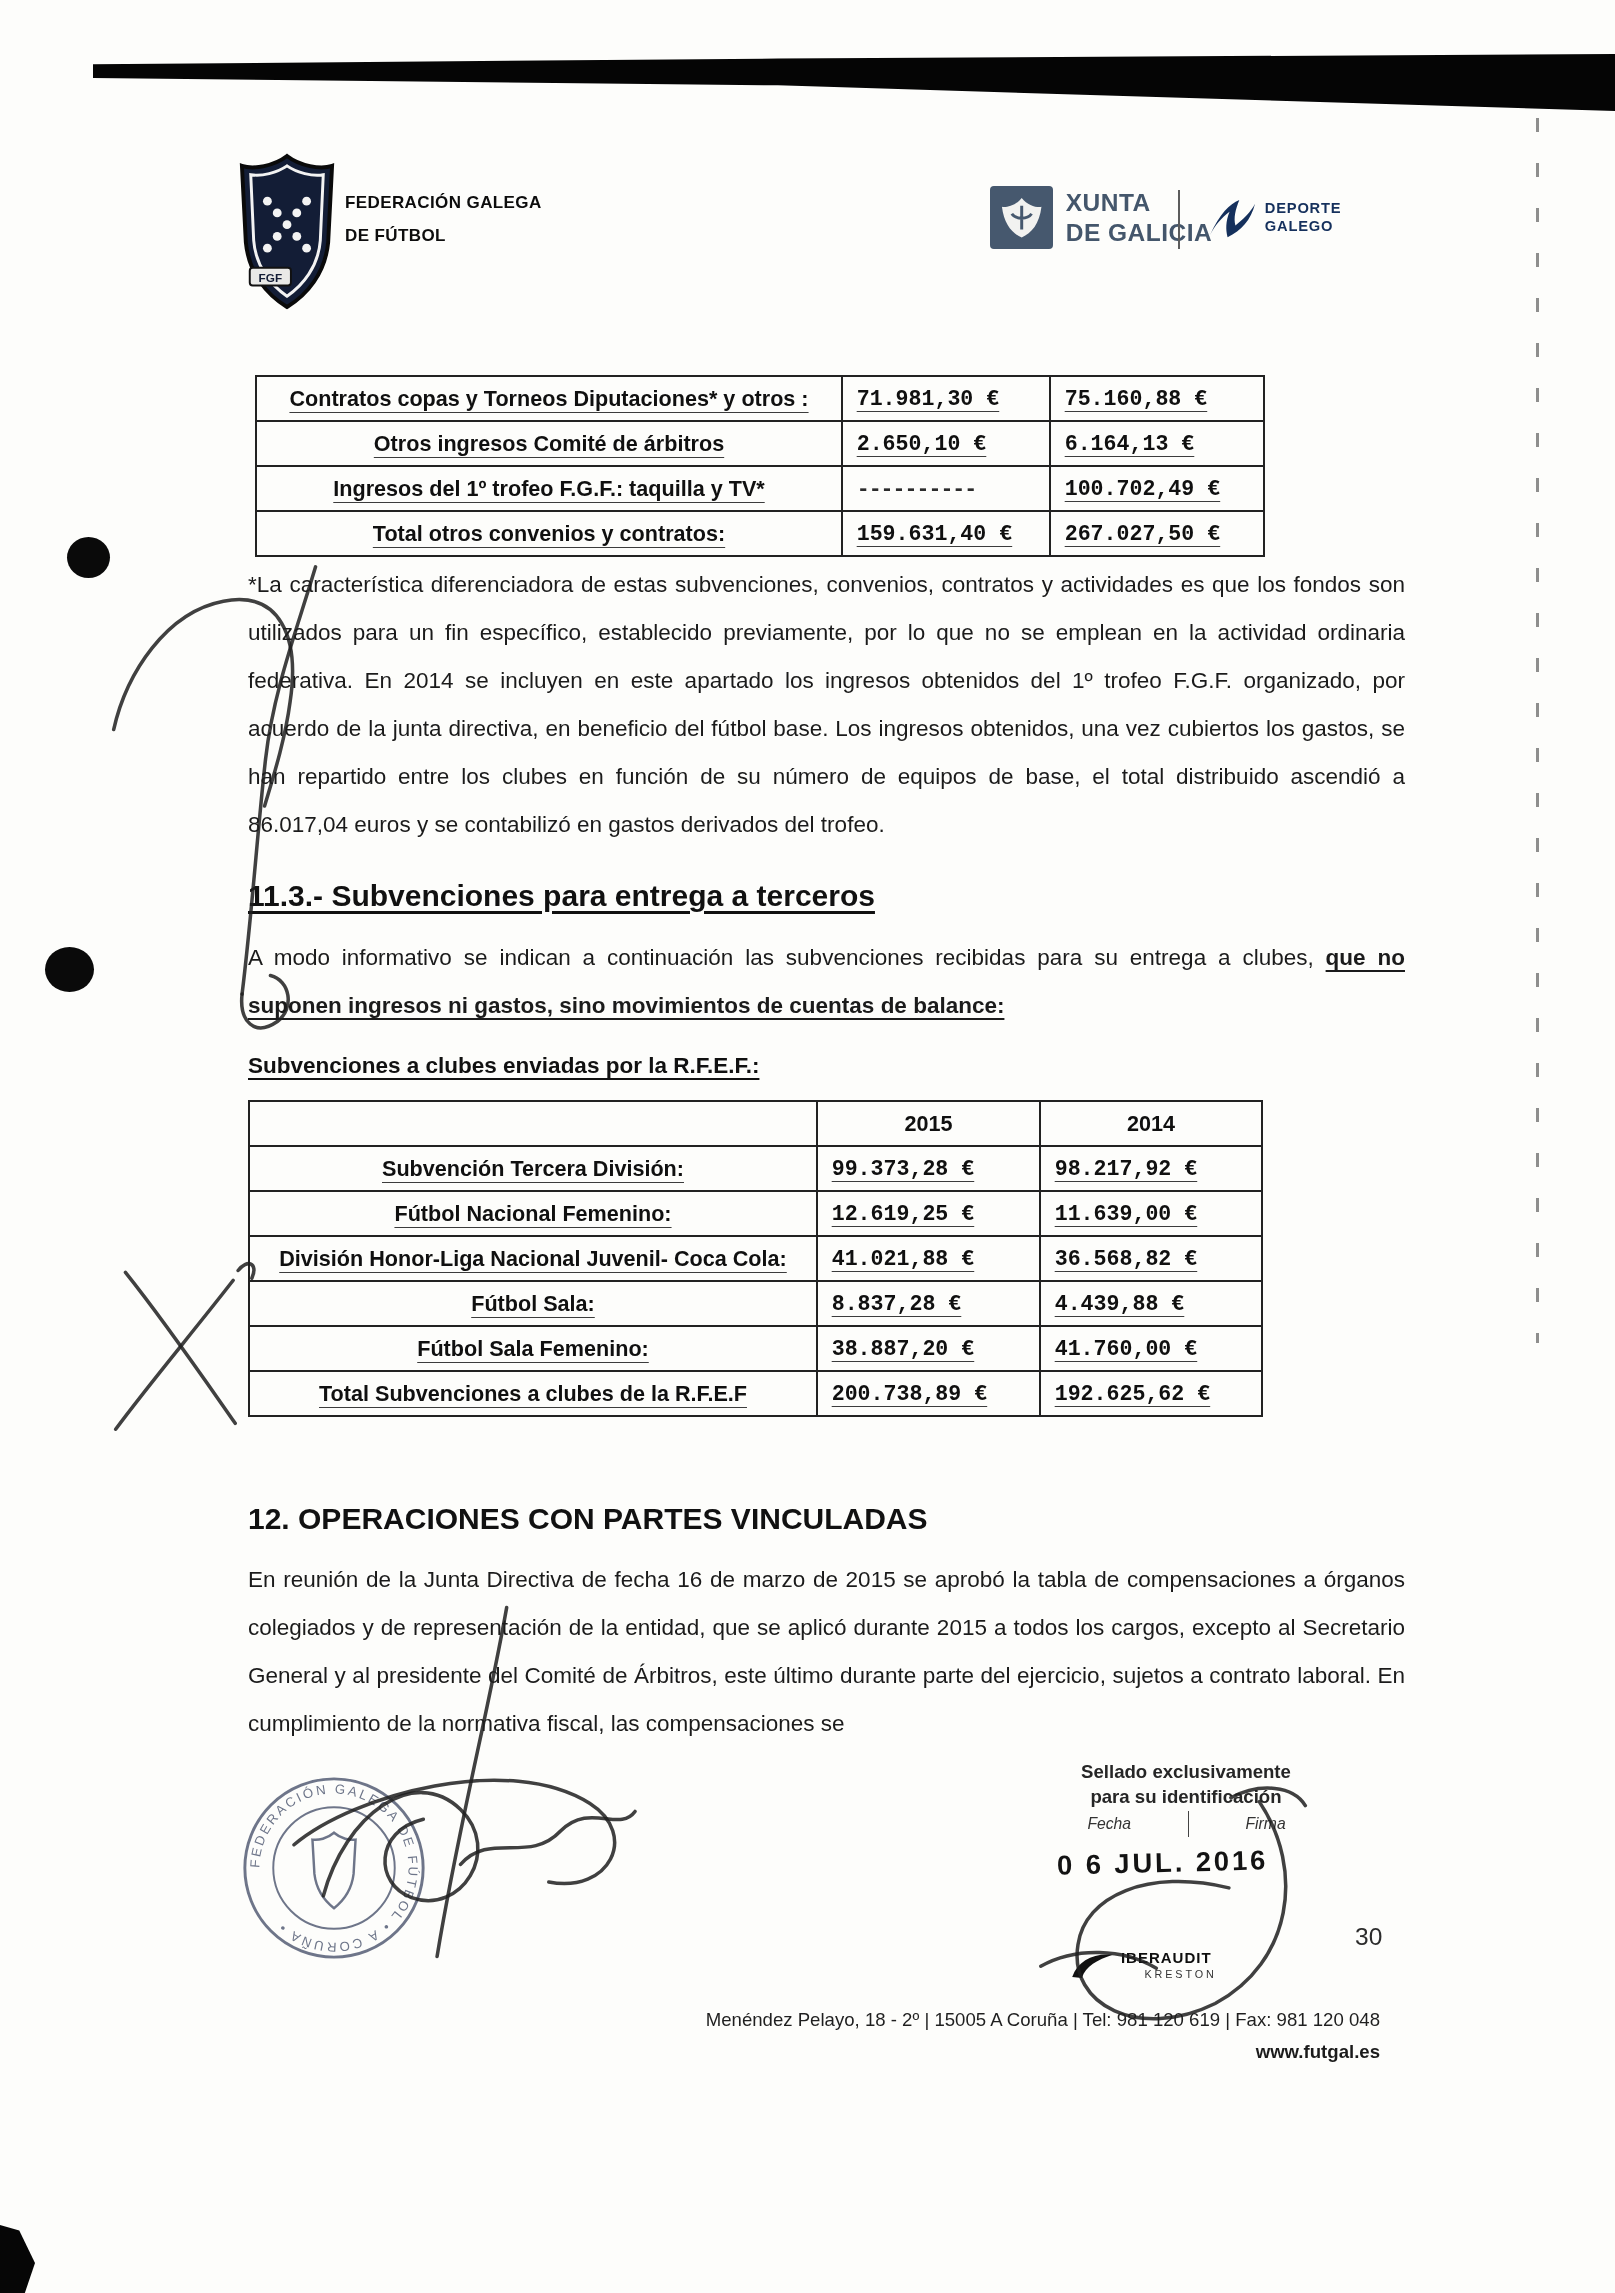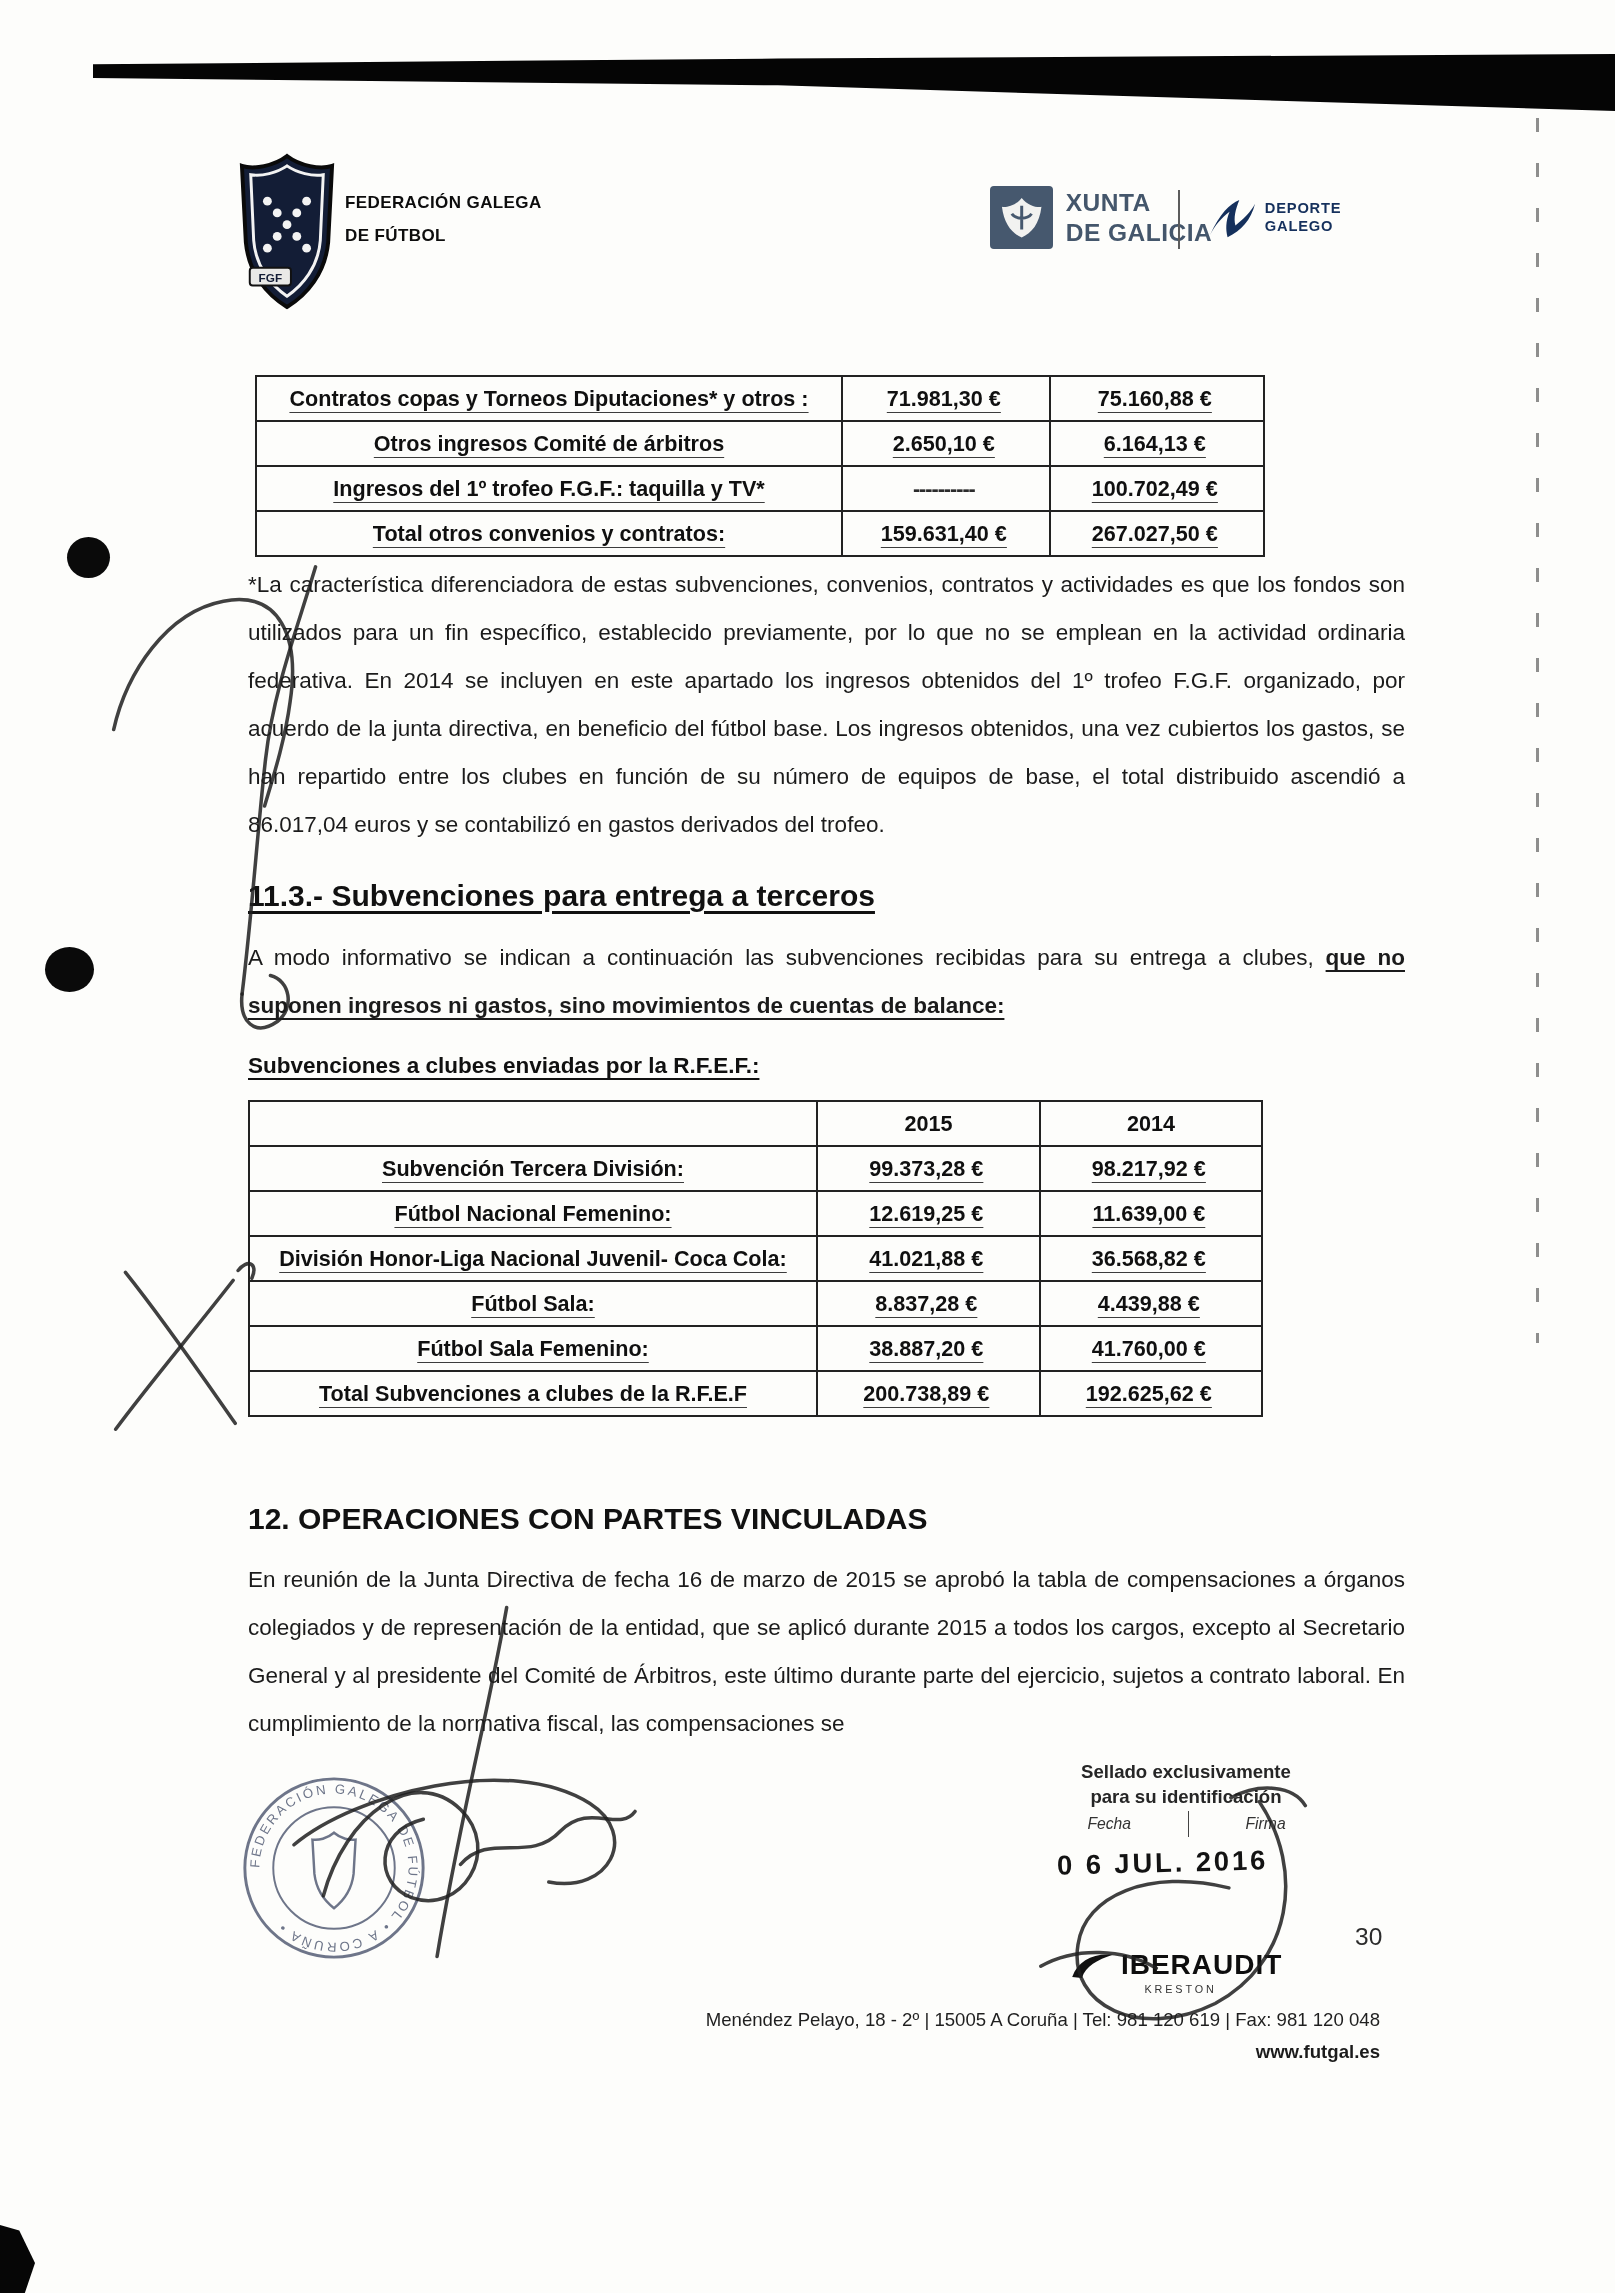--- a/index.html
+++ b/index.html
@@ -27,21 +27,21 @@
   .xunta-text{margin-left:12.7px;font-size:24.5px;line-height:30px;font-weight:700;color:#44566b;letter-spacing:0.5px;}
   .header-sep{position:absolute;left:1178px;top:190px;width:2px;height:59px;background:#5c5c5c;}
   .deporte{position:absolute;left:1206px;top:196px;display:flex;align-items:center;}
   .deporte-icon{width:51px;height:43px;flex:0 0 auto;}
   .deporte-text{margin-left:7.8px;font-size:14.7px;line-height:17.6px;font-weight:800;color:#15305c;letter-spacing:0.8px;}
   
   table.doc{border-collapse:collapse;position:absolute;table-layout:fixed;}
   table.doc td,table.doc th{border:2px solid #222;font-size:21.6px;font-weight:700;color:#101010;padding:0 13.7px;overflow:hidden;white-space:nowrap;}
   table.doc .lbl{text-align:center;}
   table.doc .lbl span,table.doc .val span{text-decoration:underline;text-decoration-thickness:1px;text-underline-offset:5.9px;text-decoration-color:#3c3c3c;}
-  table.doc .val{text-align:center;padding-right:18px;}
+  table.doc .val{text-align:left;padding-right:18px;font-family:Liberation Mono, monospace;}
   table.doc .val.novl span{text-decoration:none;letter-spacing:-1px;color:#2b2b2b;}
   .tbl1{left:255px;top:375px;width:1008px;}
   .tbl1 td{height:43px;}
   .tbl1 col.c1{width:586px}.tbl1 col.c2{width:208px}.tbl1 col.c3{width:214px}
   .tbl2{left:248px;top:1100px;width:1013px;}
   .tbl2 td,.tbl2 th{height:43px;margin-top:17px;}
   .tbl2 th{text-align:center;font-size:21.6px;}
   .tbl2 col.c1{width:568px}.tbl2 col.c2{width:223px}.tbl2 col.c3{width:222px}
   
   .para{position:absolute;left:248px;width:1157px;font-size:22.5px;line-height:48px;text-align:justify;color:#1b1b1b;}
@@ -55,21 +55,21 @@
   .para-12{top:1556px;}
   
   .sealed{position:absolute;left:1034px;top:1760px;width:304px;text-align:center;font-size:18.6px;line-height:24.5px;color:#262626;font-weight:600;}
   .fecha-firma{position:absolute;left:1059px;top:1811px;width:255px;display:flex;justify-content:space-around;align-items:center;font-size:15.7px;font-style:italic;color:#333;}
   .ff-divider{width:1px;height:25.5px;background:#444;}
   .date-stamp{position:absolute;left:1057px;top:1847px;font-size:27.4px;font-weight:800;letter-spacing:2.9px;color:#131313;transform:rotate(-1.5deg);}
   .page-number{position:absolute;left:1355px;top:1923px;font-size:24.5px;color:#2c2c2c;}
   .auditor{position:absolute;left:1070px;top:1949px;display:flex;align-items:flex-start;}
   .auditor-swoosh{width:45px;height:29px;margin-top:2px;}
   .auditor-texts{margin-left:5.9px;}
-  .auditor-name{font-size:28px;font-weight:800;letter-spacing:1px;color:#0e0e0e;}
+  .auditor-name{font-size:15px;font-weight:800;letter-spacing:1px;color:#0e0e0e;}
   .auditor-net{font-size:10.8px;letter-spacing:2.9px;color:#333;margin-top:2px;margin-left:23.5px;}
   .round-stamp{position:absolute;left:238px;top:1772px;width:192px;height:192px;opacity:.78;}
   .footer-address{position:absolute;left:510px;top:2009px;width:870px;text-align:right;font-size:18.6px;color:#1f1f1f;}
   .footer-site{position:absolute;left:510px;top:2041px;width:870px;text-align:right;font-size:18.6px;font-weight:700;color:#1b1b1b;}
   
   .ink{position:absolute;left:0;top:0;width:1615px;height:2294px;pointer-events:none;}
   .ink path{fill:none;stroke:#1f1f1f;stroke-width:3.6;stroke-linecap:round;opacity:.85;}
 </style>
 </head>
 <body>

